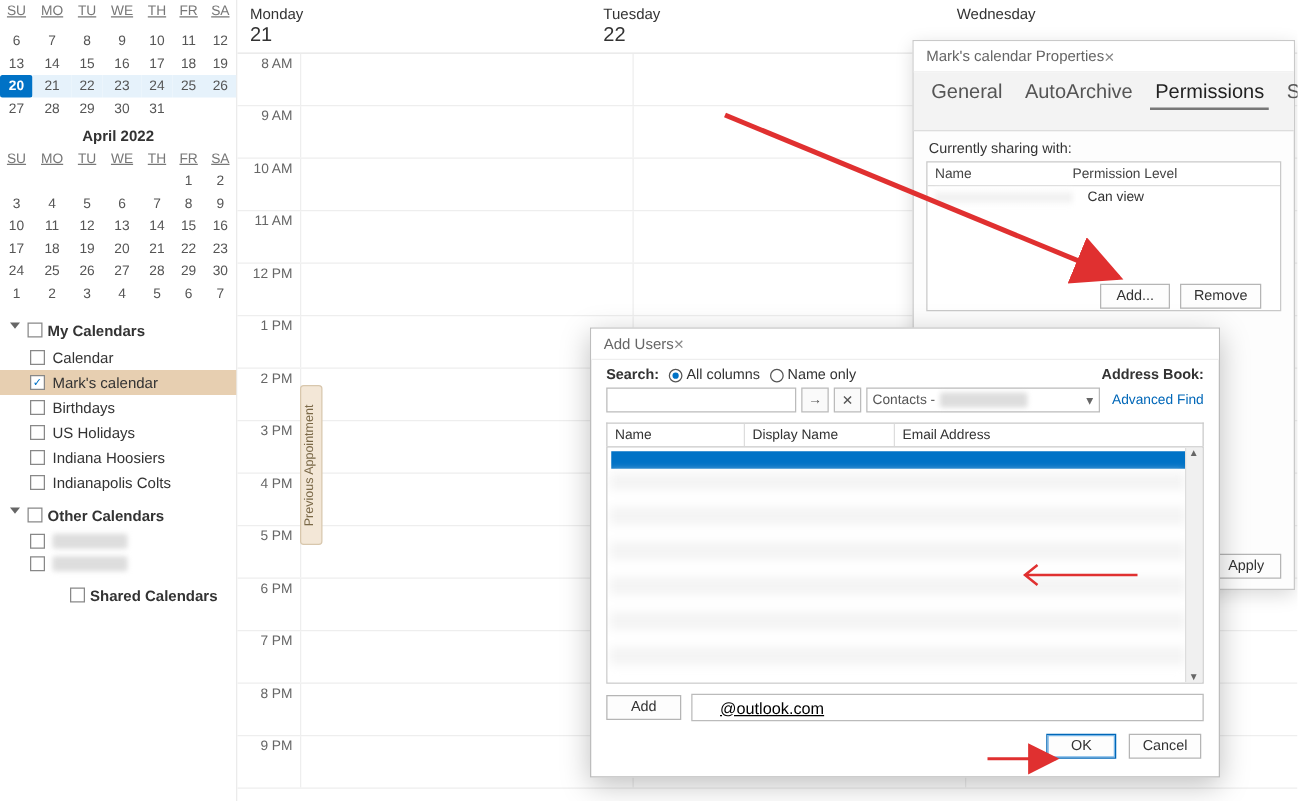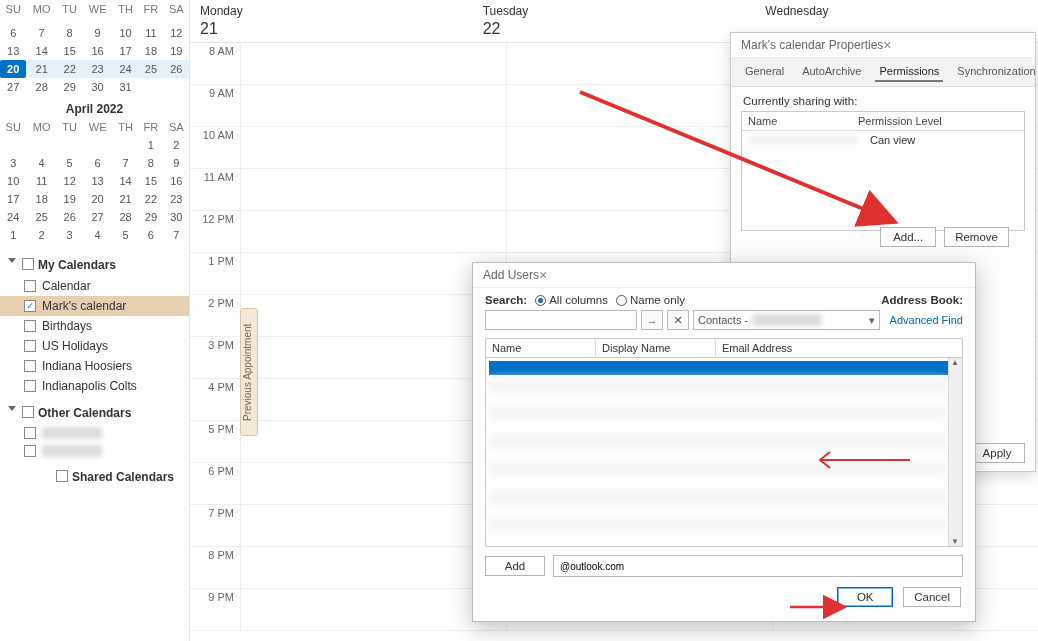--- a/index.html
+++ b/index.html
@@ -3,21 +3,21 @@
 <meta charset="utf-8">
 <style>
   * { box-sizing: border-box; font-family: "Segoe UI", Tahoma, sans-serif; }
   body { margin: 0; width: 1038px; height: 641px; overflow: hidden; background: #fff; color: #333; font-size: 12px; position: relative; }
 
   
   .left-panel { position: absolute; left: 0; top: 0; width: 190px; height: 641px; background: #fff; border-right: 1px solid #e5e5e5; }
   .mini-cal { width: 100%; }
   .mini-cal table { width: 100%; border-collapse: collapse; font-size: 11px; }
   .mini-cal th, .mini-cal td { text-align: center; padding: 3px 0; color: #555; }
-  .mini-cal th { color: #777; font-weight: 400; }
+  .mini-cal th { color: #777; font-weight: 400; text-decoration: underline; }
   .mini-cal .today { background: #0072c6; color: #fff; font-weight: 600; border-radius: 2px; }
   .mini-cal .hl { background: #e6f2fb; }
   .mini-cal .month-title { text-align: center; font-weight: 600; padding: 6px 0 2px; font-size: 12px; }
 
   .cal-groups { margin-top: 10px; font-size: 12px; }
   .group-hdr { padding: 4px 8px; font-weight: 600; color: #333; display: flex; gap: 4px; }
   .caret { display:inline-block; width:0;height:0;border-left:4px solid transparent;border-right:4px solid transparent;border-top:5px solid #666; margin-right:2px; }
   .cal-item { display: flex; align-items: center; gap: 6px; padding: 3px 6px 3px 24px; }
   .cal-item.selected { background: #e7cfb1; }
   .chk { width:12px; height:12px; border:1px solid #888; display:inline-flex; align-items:center; justify-content:center; font-size:9px; color:#0072c6; background:#fff; }
@@ -34,21 +34,21 @@
   .time-row { display:flex; height:42px; border-bottom:1px solid #eee; }
   .time-label { width:50px; text-align:right; padding-right:6px; font-size:11px; color:#666; padding-top:2px; }
   .time-cells { flex:1; display:flex; }
   .time-cells > div { flex:1; border-left:1px solid #eee; }
   .prev-appt { position:absolute; left:50px; top:308px; width:18px; height:128px; background:#f3e7d7; border:1px solid #d8c7ad; border-radius:3px; writing-mode:vertical-rl; text-align:center; font-size:10px; color:#7a6847; padding:4px 1px; transform:rotate(180deg); }
 
   
   .props-dlg { position:absolute; left:730px; top:32px; width:306px; height:440px; background:#fdfdfd; border:1px solid #c9c9c9; box-shadow:0 4px 14px rgba(0,0,0,.15); }
   .dlg-title { padding:4px 10px; font-size:12px; color:#666; display:flex; justify-content:flex-start; align-items:center; border-bottom:1px solid #eee; background:#fff; }
   .close-x { font-size:14px; color:#888; cursor:pointer; }
-  .tabs { display:flex; gap:10px; padding:4px 10px 4px; font-size:11px; background:#f3f3f3; border-bottom:1px solid #ddd; }
+  .tabs { display:flex; gap:10px; padding:4px 10px 16px; font-size:16px; background:#f3f3f3; border-bottom:1px solid #ddd; }
   .tab { padding:3px 4px; color:#555; border-bottom:2px solid transparent; }
   .tab.active { border-bottom:2px solid #777; color:#222; }
   .section-lbl { font-size:11.5px; color:#333; padding:8px 12px 4px; }
   .share-box { margin:0 10px; border:1px solid #c9c9c9; height:120px; background:#fff; }
   .share-hdr { display:flex; font-size:11px; color:#444; border-bottom:1px solid #ddd; }
   .share-hdr > div { padding:3px 6px; }
   .share-row { display:flex; font-size:11px; }
   .share-row .n { width:110px; height:14px; background:linear-gradient(#fff,#eee,#fff); filter:blur(2px); margin:2px 6px;}
   .share-row .p { padding:3px 6px; }
   .btn-row { position:absolute; right:26px; top:194px; display:flex; gap:8px; }
@@ -73,21 +73,21 @@
   .au-cols > div { padding:3px 6px; border-right:1px solid #ddd;}
   .au-cols > div:last-child { border-right:none;}
   .au-list { margin:0 12px; border:1px solid #c9c9c9; height:190px; overflow:hidden; position:relative; background:#fff;}
   .au-list .selrow { height:14px; background:#0072c6; margin:3px; }
   .au-list .blurzone { position:absolute; inset:20px 14px 2px 2px; background:repeating-linear-gradient(#f4f4f4,#f4f4f4 14px,#fff 14px,#fff 28px); filter:blur(4px);}
   .au-list .sbar { position:absolute; right:0; top:0; width:14px; height:100%; background:#f0f0f0; border-left:1px solid #ddd;}
   .au-list .sbar::before { content:"▲"; position:absolute; top:0; left:2px; font-size:8px; color:#666;}
   .au-list .sbar::after  { content:"▼"; position:absolute; bottom:0; left:2px; font-size:8px; color:#666;}
   .au-bottom { display:flex; gap:8px; padding:8px 12px 0; align-items:center; }
   .au-bottom .winbtn { min-width:60px;}
-  .au-bottom input { flex:1; height:22px; border:1px solid #bbb; font-size:10px; padding:0 6px;}
+  .au-bottom input { flex:1; height:22px; border:1px solid #bbb; font-size:13px; padding:0 22px;text-decoration:underline;}
   .au-okrow { display:flex; gap:10px; justify-content:flex-end; padding:10px 14px;}
   .au-okrow .winbtn.ok { border:1px solid #0067b8; box-shadow:0 0 0 1px #7ab7e8 inset; }
 
   
   .anno { position:absolute; z-index:30; pointer-events:none; }
 </style>
 </head>
 <body>
 
 <div class="left-panel">

